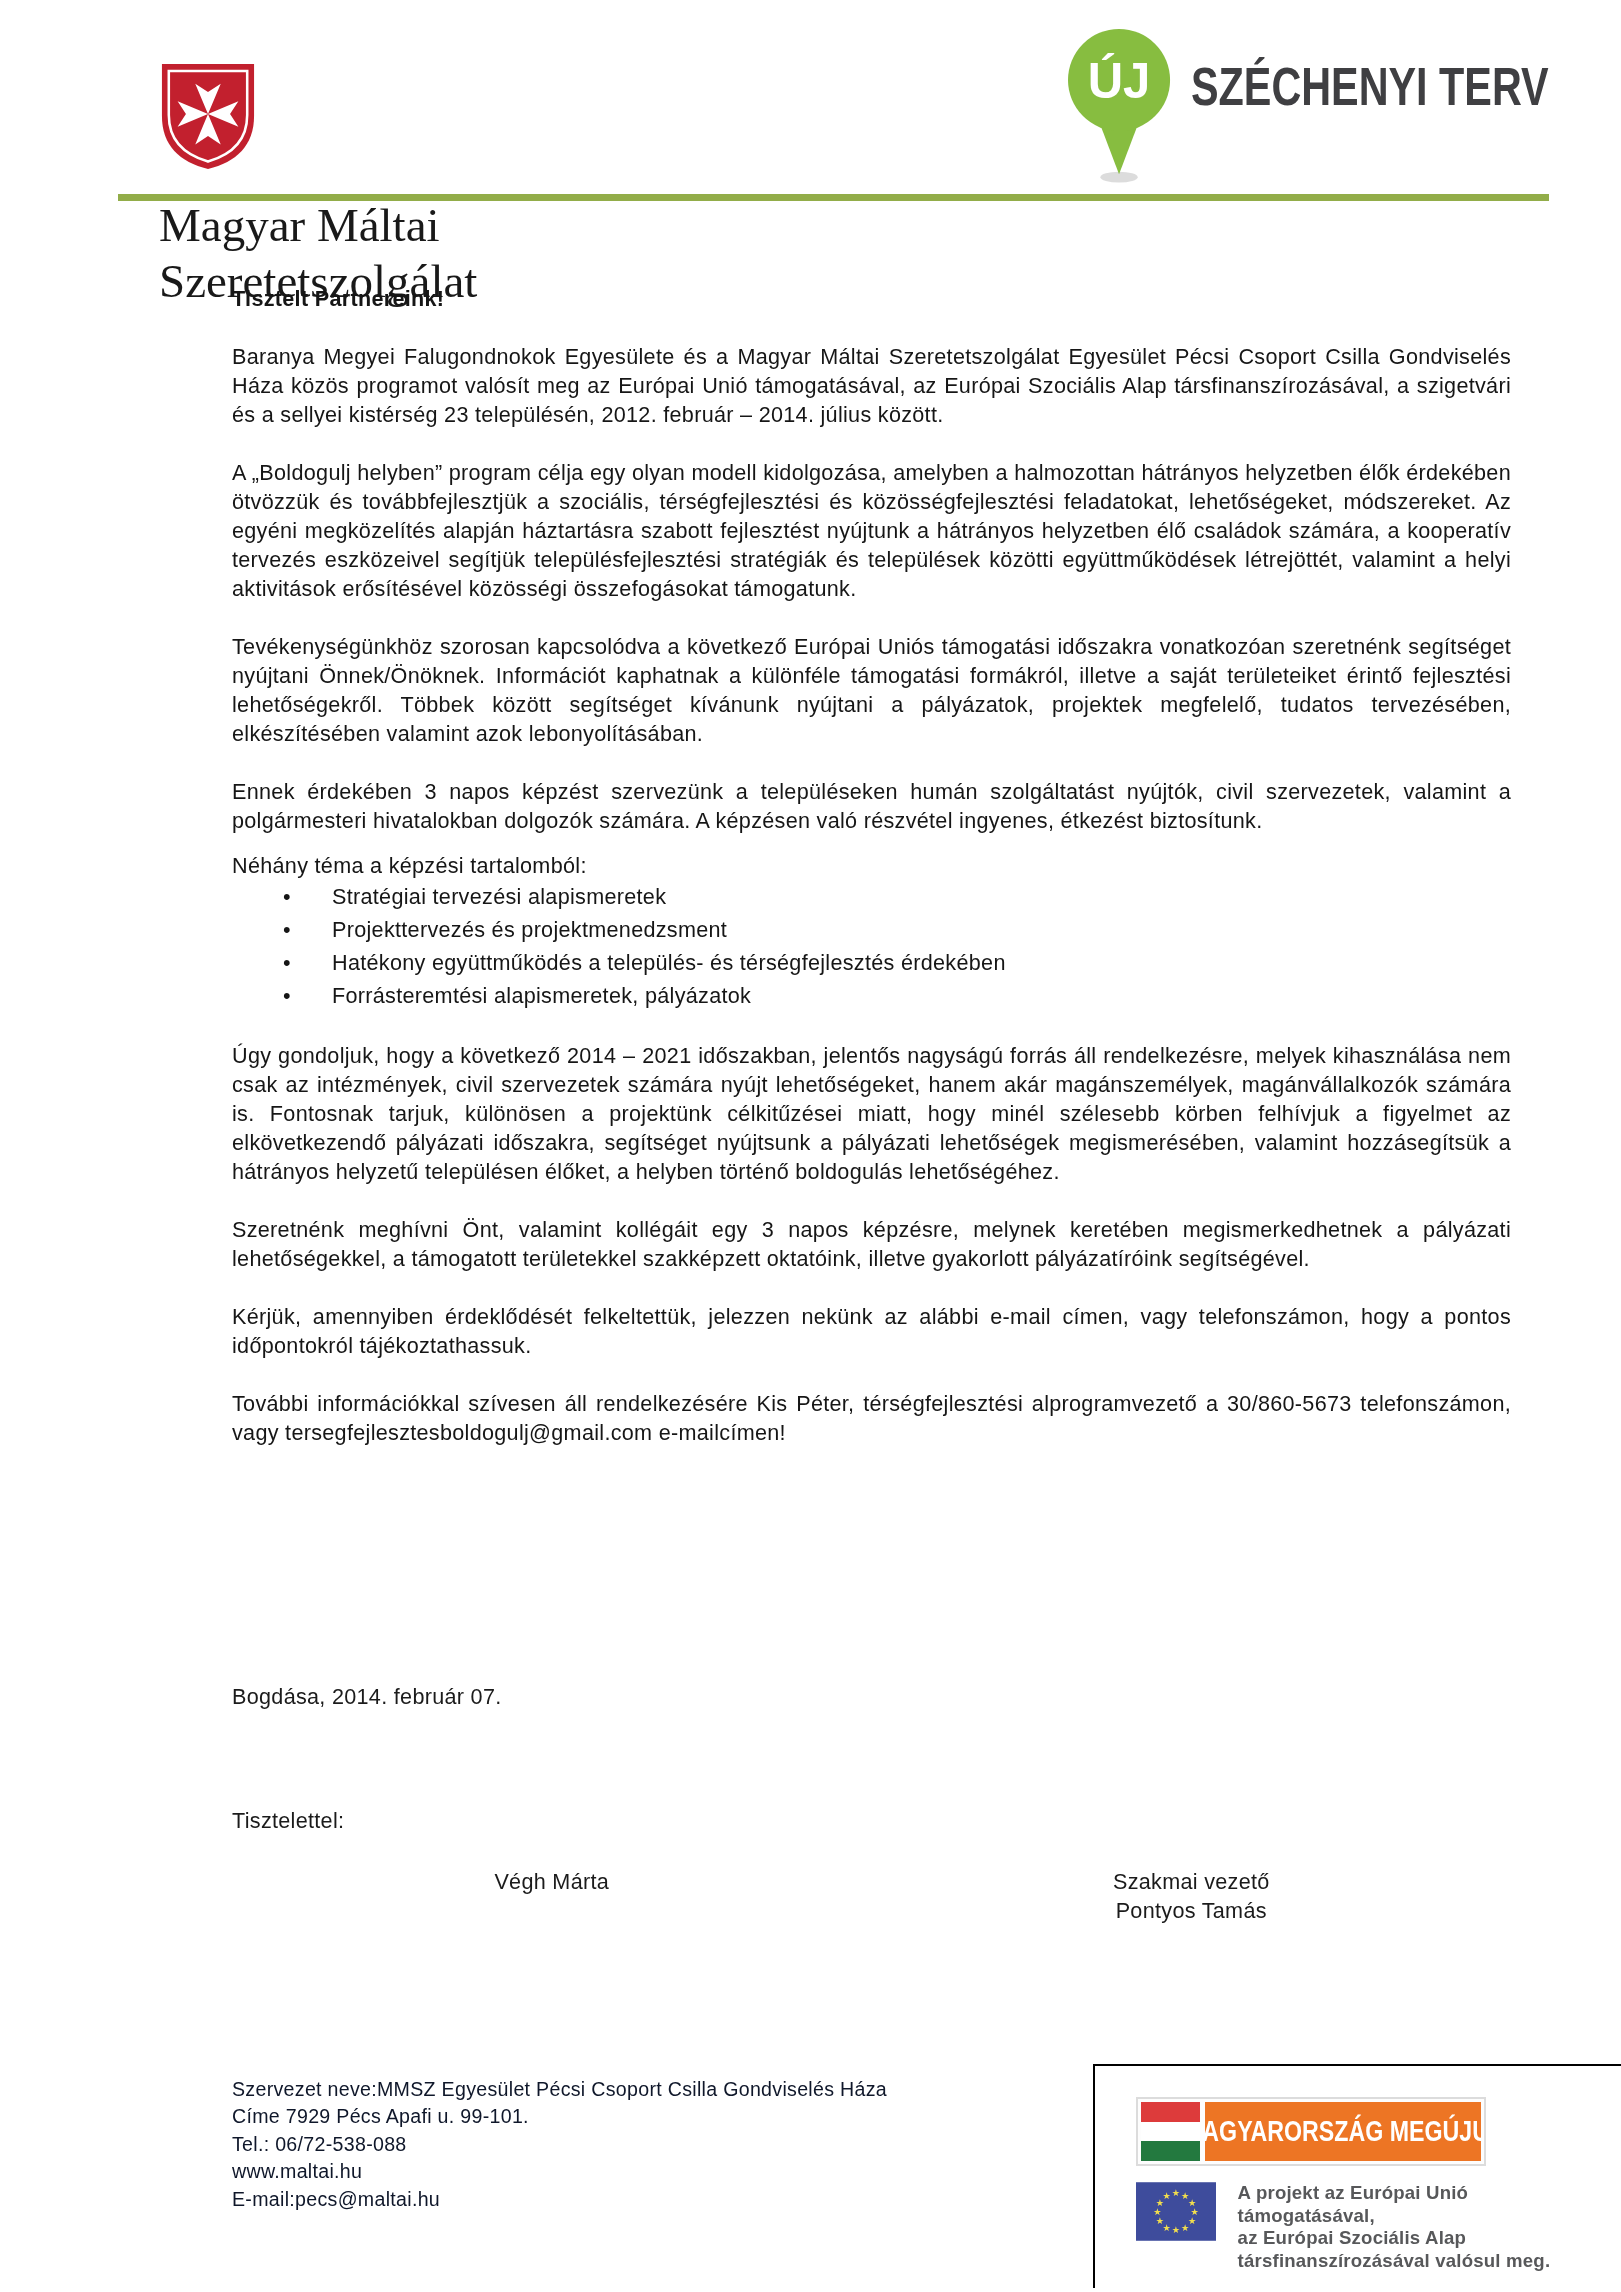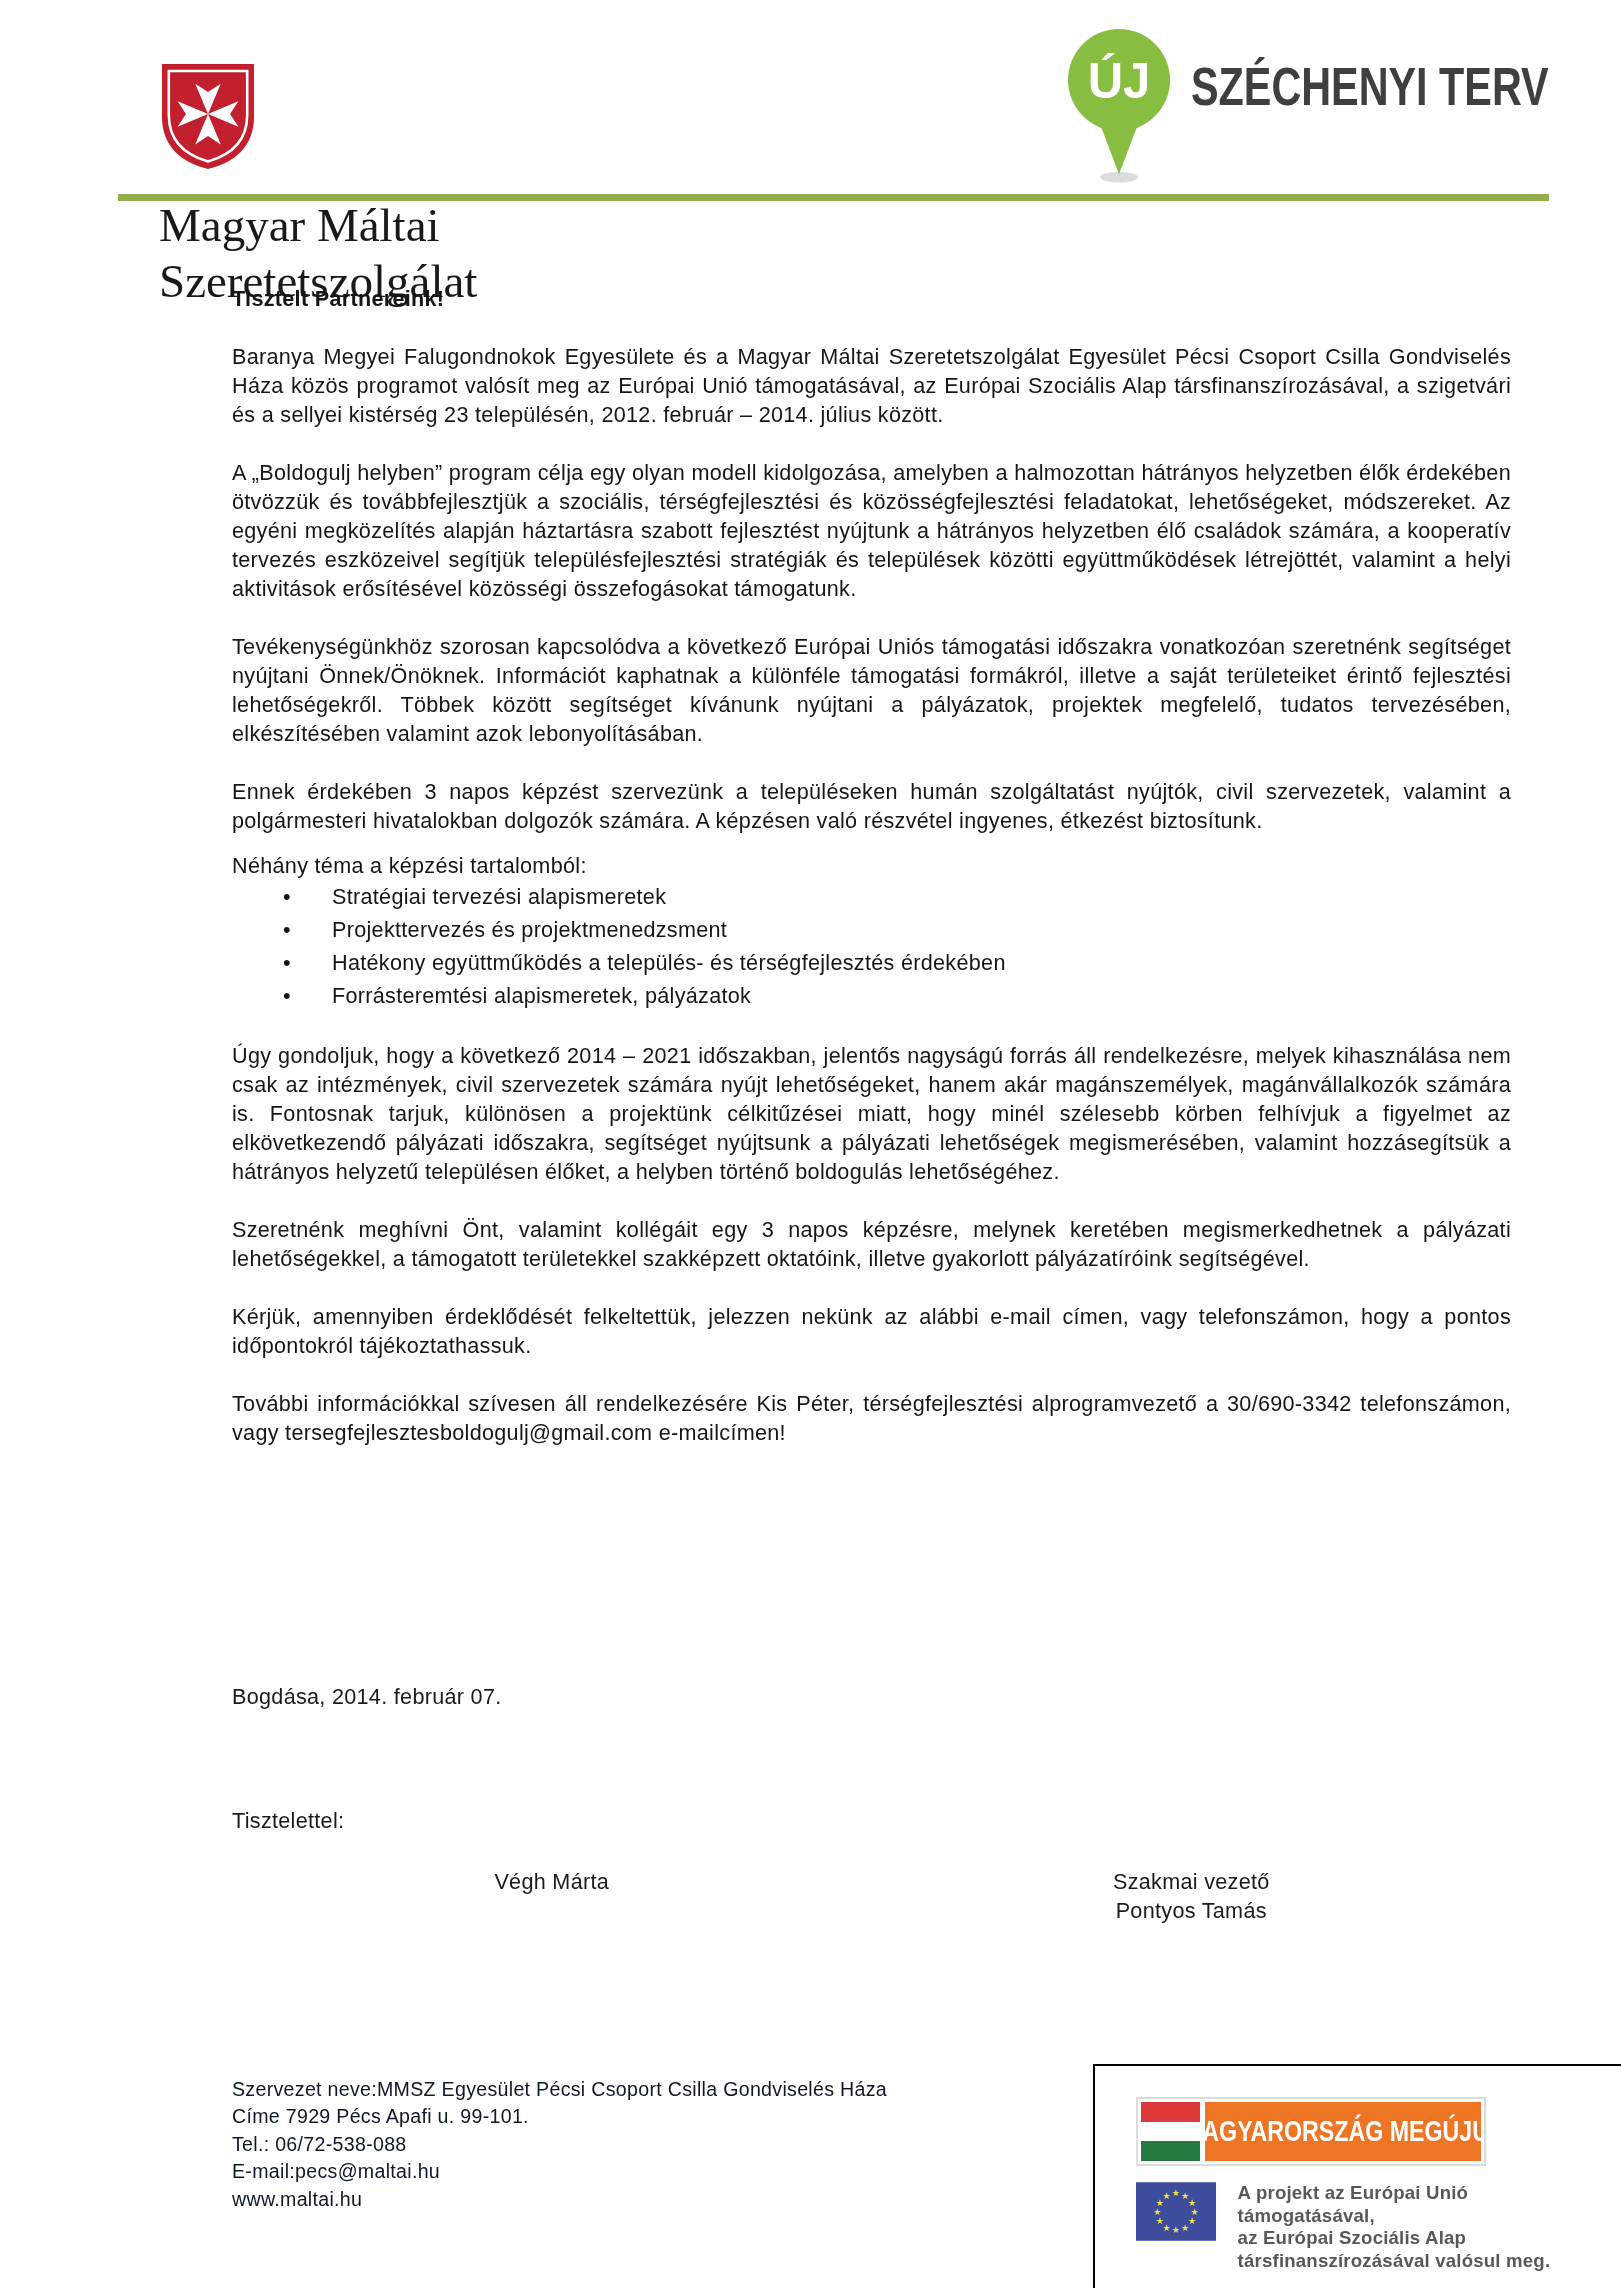--- a/index.html
+++ b/index.html
@@ -132,42 +132,42 @@
     </li>
     <li>
       <span class="bullet">•</span>
       <span>Forrásteremtési alapismeretek, pályázatok</span>
     </li>
   </ul>
 
   <p>Úgy gondoljuk, hogy a következő 2014 – 2021 időszakban, jelentős nagyságú forrás áll rendelkezésre, melyek kihasználása nem csak az intézmények, civil szervezetek számára nyújt lehetőségeket, hanem akár magánszemélyek, magánvállalkozók számára is. Fontosnak tarjuk, különösen a projektünk célkitűzései miatt, hogy minél szélesebb körben felhívjuk a figyelmet az elkövetkezendő pályázati időszakra, segítséget nyújtsunk a pályázati lehetőségek megismerésében, valamint hozzásegítsük a hátrányos helyzetű településen élőket, a helyben történő boldogulás lehetőségéhez.</p>
   <p>Szeretnénk meghívni Önt, valamint kollégáit egy 3 napos képzésre, melynek keretében megismerkedhetnek a pályázati lehetőségekkel, a támogatott területekkel szakképzett oktatóink, illetve gyakorlott pályázatíróink segítségével.</p>
   <p>Kérjük, amennyiben érdeklődését felkeltettük, jelezzen nekünk az alábbi e-mail címen, vagy telefonszámon, hogy a pontos időpontokról tájékoztathassuk.</p>
-  <p>További információkkal szívesen áll rendelkezésére Kis Péter, térségfejlesztési alprogramvezető a 30/690-3342 telefonszámon, vagy tersegfejlesztesboldogulj@gmail.com e-mailcímen!</p>
+  <p>További információkkal szívesen áll rendelkezésére Kis Péter, térségfejlesztési alprogramvezető a 30/860-5673 telefonszámon, vagy tersegfejlesztesboldogulj@gmail.com e-mailcímen!</p>
 </div>
 
 <div class="date-line">Bogdása, 2014. február 07.</div>
 <div class="valediction">Tisztelettel:</div>
 
 <div class="signatures">
   <div class="sig-col">
     <div>Végh Márta</div>
   </div>
   <div class="sig-col">
     <div>Szakmai vezető</div>
     <div>Pontyos Tamás</div>
   </div>
 </div>
 
 <div class="footer-contact">
   <div>Szervezet neve:MMSZ Egyesület Pécsi Csoport Csilla Gondviselés Háza</div>
   <div>Címe 7929 Pécs Apafi u. 99-101.</div>
   <div>Tel.: 06/72-538-088</div>
+  <div>www.maltai.hu</div>
   <div>E-mail:pecs@maltai.hu</div>
-  <div>www.maltai.hu</div>
 </div>
 
 <div class="eu-funding-box">
   <div class="banner-strip">
     <div class="hu-flag">
       <div class="r"></div>
         <div class="w"></div>
         <div class="g"></div>
     </div>
     <div class="megujul-banner">

